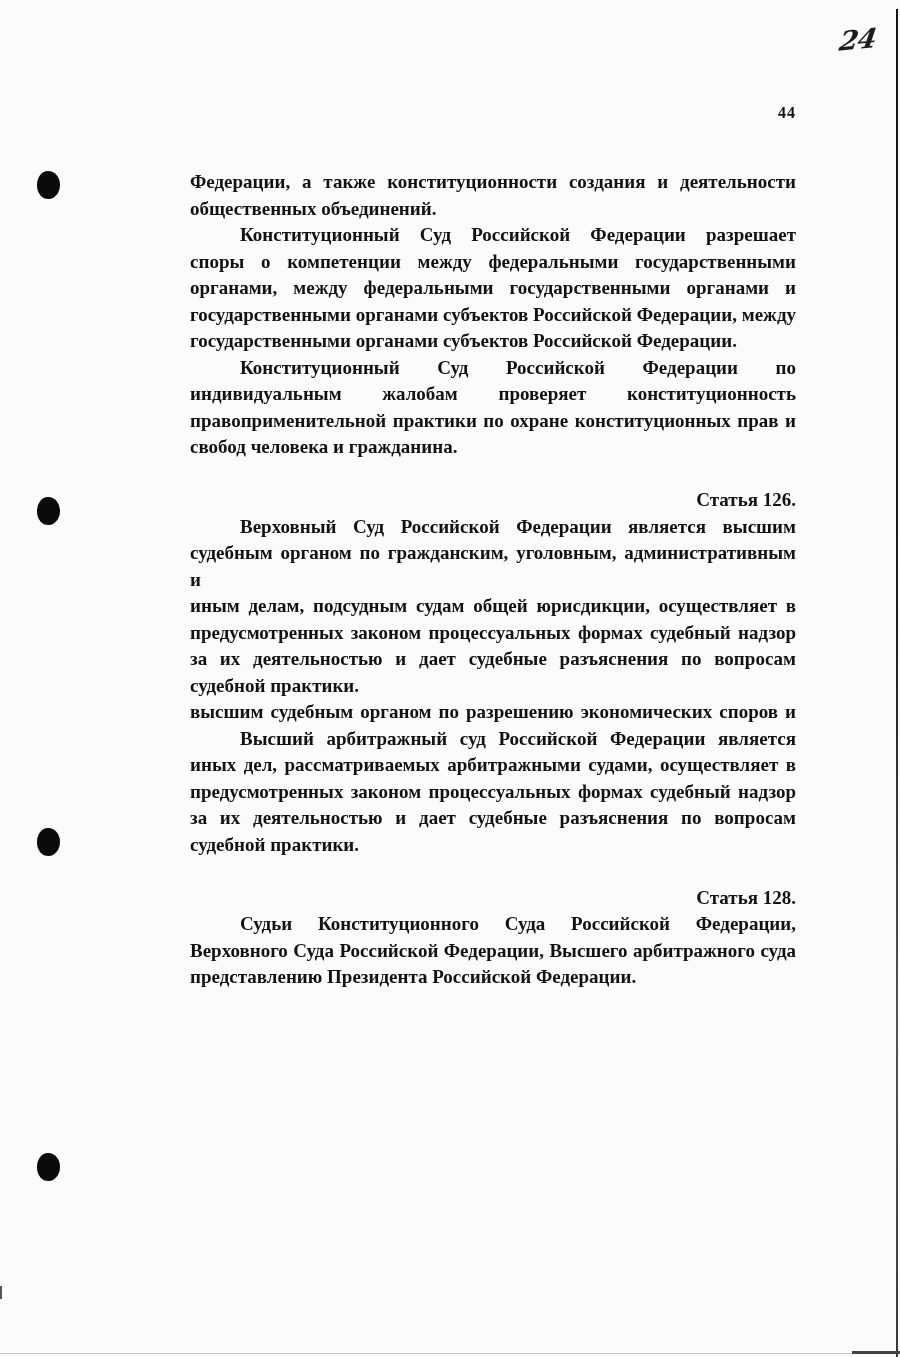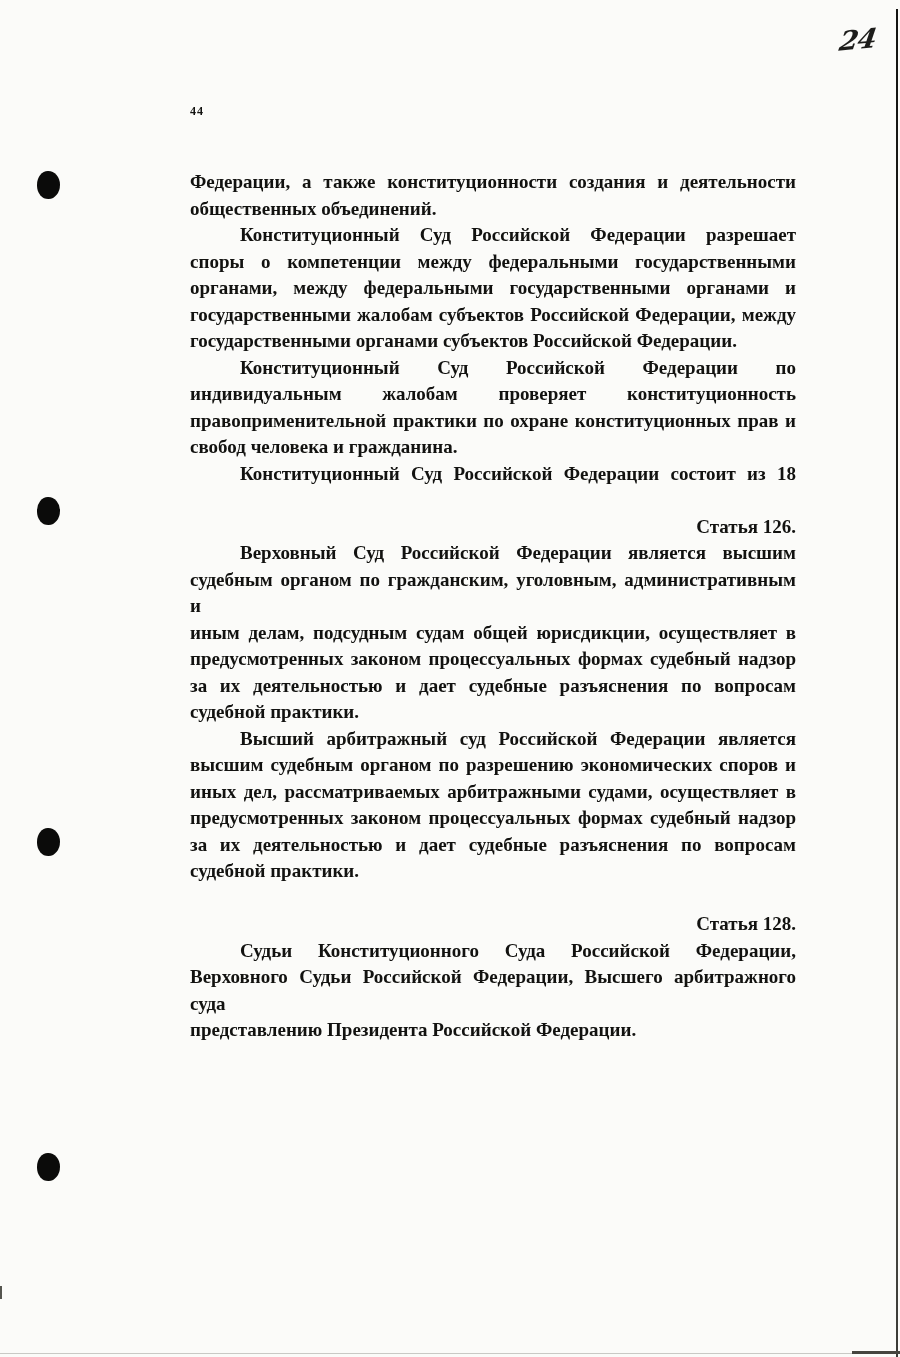--- a/index.html
+++ b/index.html
@@ -27,22 +27,22 @@
     transform: skewX(-14deg) rotate(-6deg);
     letter-spacing: -1px;
   }
 
   
   .page-number {
     position: absolute;
     top: 104px;
     left: 190px;
     width: 606px;
-    text-align: left;
-    font-size: 12px;
+    text-align: right;
+    font-size: 16px;
     font-weight: bold;
     letter-spacing: 1px;
   }
 
   
   .doc-body {
     position: absolute;
     top: 159px;
     left: 190px;
     width: 606px;
@@ -124,53 +124,52 @@
 
   <div class="doc-body">
       <div class="paragraph">
         <div class="text-line">Федерации, а также конституционности создания и деятельности</div>
         <div class="text-line last-line">общественных объединений.</div>
       </div>
       <div class="paragraph">
         <div class="text-line first-line">Конституционный Суд Российской Федерации разрешает</div>
         <div class="text-line">споры о компетенции между федеральными государственными</div>
         <div class="text-line">органами, между федеральными государственными органами и</div>
-        <div class="text-line">государственными жалобам субъектов Российской Федерации, между</div>
+        <div class="text-line">государственными органами субъектов Российской Федерации, между</div>
         <div class="text-line last-line">государственными органами субъектов Российской Федерации.</div>
       </div>
       <div class="paragraph">
         <div class="text-line first-line">Конституционный Суд Российской Федерации по</div>
         <div class="text-line">индивидуальным жалобам проверяет конституционность</div>
         <div class="text-line">правоприменительной практики по охране конституционных прав и</div>
         <div class="text-line last-line">свобод человека и гражданина.</div>
       </div>
       <div class="paragraph">
-        <div class="text-line first-line">Конституционный Суд Российской Федерации состоит из 18</div>
       </div>
       <div class="article-heading">Статья 126.</div>
       <div class="paragraph">
         <div class="text-line first-line">Верховный Суд Российской Федерации является высшим</div>
         <div class="text-line">судебным органом по гражданским, уголовным, административным и</div>
         <div class="text-line">иным делам, подсудным судам общей юрисдикции, осуществляет в</div>
         <div class="text-line">предусмотренных законом процессуальных формах судебный надзор</div>
         <div class="text-line">за их деятельностью и дает судебные разъяснения по вопросам</div>
         <div class="text-line last-line">судебной практики.</div>
       </div>
       <div class="paragraph">
+        <div class="text-line">высшим судебным органом по разрешению экономических споров и</div>
         <div class="text-line first-line">Высший арбитражный суд Российской Федерации является</div>
-        <div class="text-line">высшим судебным органом по разрешению экономических споров и</div>
         <div class="text-line">иных дел, рассматриваемых арбитражными судами, осуществляет в</div>
         <div class="text-line">предусмотренных законом процессуальных формах судебный надзор</div>
         <div class="text-line">за их деятельностью и дает судебные разъяснения по вопросам</div>
         <div class="text-line last-line">судебной практики.</div>
       </div>
       <div class="article-heading">Статья 128.</div>
       <div class="paragraph">
         <div class="text-line first-line">Судьи Конституционного Суда Российской Федерации,</div>
-        <div class="text-line">Верховного Судьи Российской Федерации, Высшего арбитражного суда</div>
+        <div class="text-line">Верховного Суда Российской Федерации, Высшего арбитражного суда</div>
         <div class="text-line last-line">представлению Президента Российской Федерации.</div>
       </div>
     </div>
 
   <div class="punch p1"></div>
   <div class="punch p2"></div>
   <div class="punch p3"></div>
   <div class="punch p4"></div>
 
   <div class="edge-line-right"></div>

